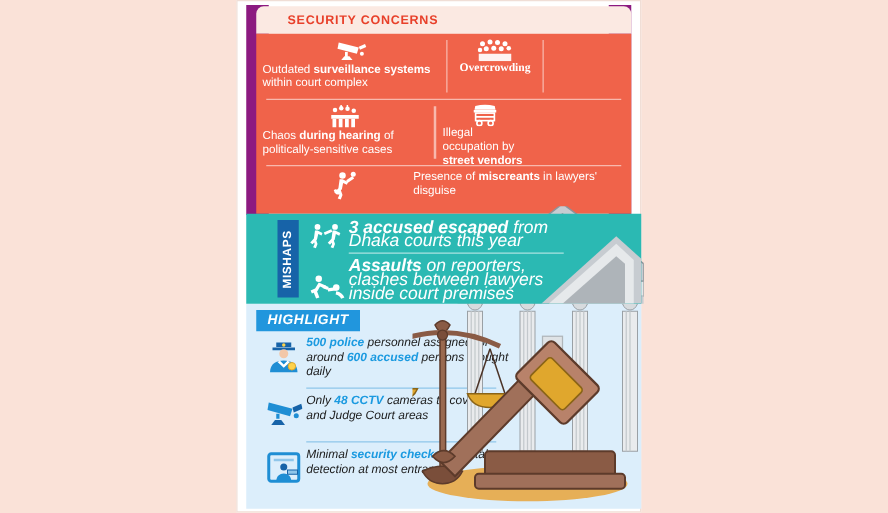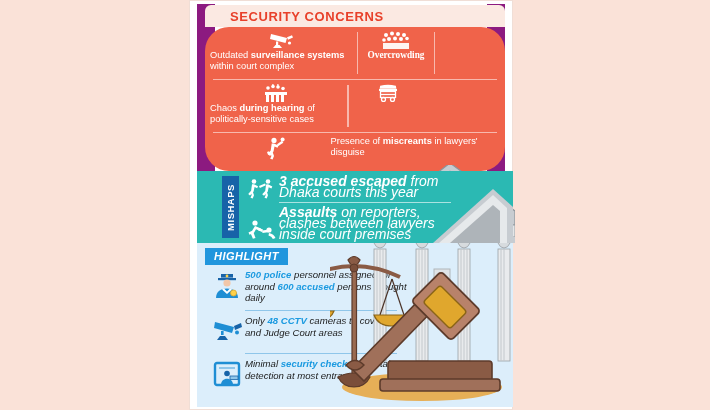--- a/index.html
+++ b/index.html
@@ -45,35 +45,34 @@
     position: absolute;
     left: 205px; top: 5px;
     width: 300px; height: 22px;
     background: #fbe9e2;
     border-radius: 6px 6px 0 0;
     z-index: 3;
     display: flex; align-items: center;
   }
   .header-title {
     color: #e8402a;
-    font-size: 13px;
+    font-size: 10px;
     font-weight: bold;
     letter-spacing: .6px;
     padding-left: 25px;
   }
 
   
   .concerns {
     position: absolute;
     left: 205px; top: 27px;
     width: 300px; height: 144px;
     background: #f0634a;
     z-index: 3;
     color: #ffffff;
-    border-radius: 24px;
   }
   .row { display: flex; width: 100%; }
   .row-1 { height: 52px; }
   .row-2 { height: 52px; }
   .row-3 { height: 40px; }
 
   .cell {
     position: relative;
     padding: 3px 5px 0 5px;
     display: flex; flex-direction: column;
@@ -302,20 +301,23 @@
       <div class="cell c-vend">
         <div class="ic">
           <svg width="24" height="18" viewBox="0 0 24 18" fill="none" stroke="#fff" stroke-width="1.3">
             <path d="M3 5 h18 v2 h-18 Z" fill="#fff" stroke="none"></path>
             <path d="M4.2 1.8 q7.8-2 15.6 0 l.6 3 h-16.8 Z" fill="#fff" stroke="none"></path>
             <rect x="4.5" y="7.5" width="15" height="6"></rect>
             <path d="M4.5 10.5 h15"></path>
             <circle cx="7.5" cy="15.5" r="2"></circle>
             <circle cx="16.5" cy="15.5" r="2"></circle>
           </svg>
+        </div>
+        <div class="tx">
+          <span>Illegal occupation by </span><b>street vendors</b>
         </div>
       </div>
     </div>
 
     <div class="hdiv"></div>
 
     <div class="row row-3">
       <div class="row-3-inner">
         <div class="ic">
           <svg width="22" height="24" viewBox="0 0 22 24" fill="#fff">

